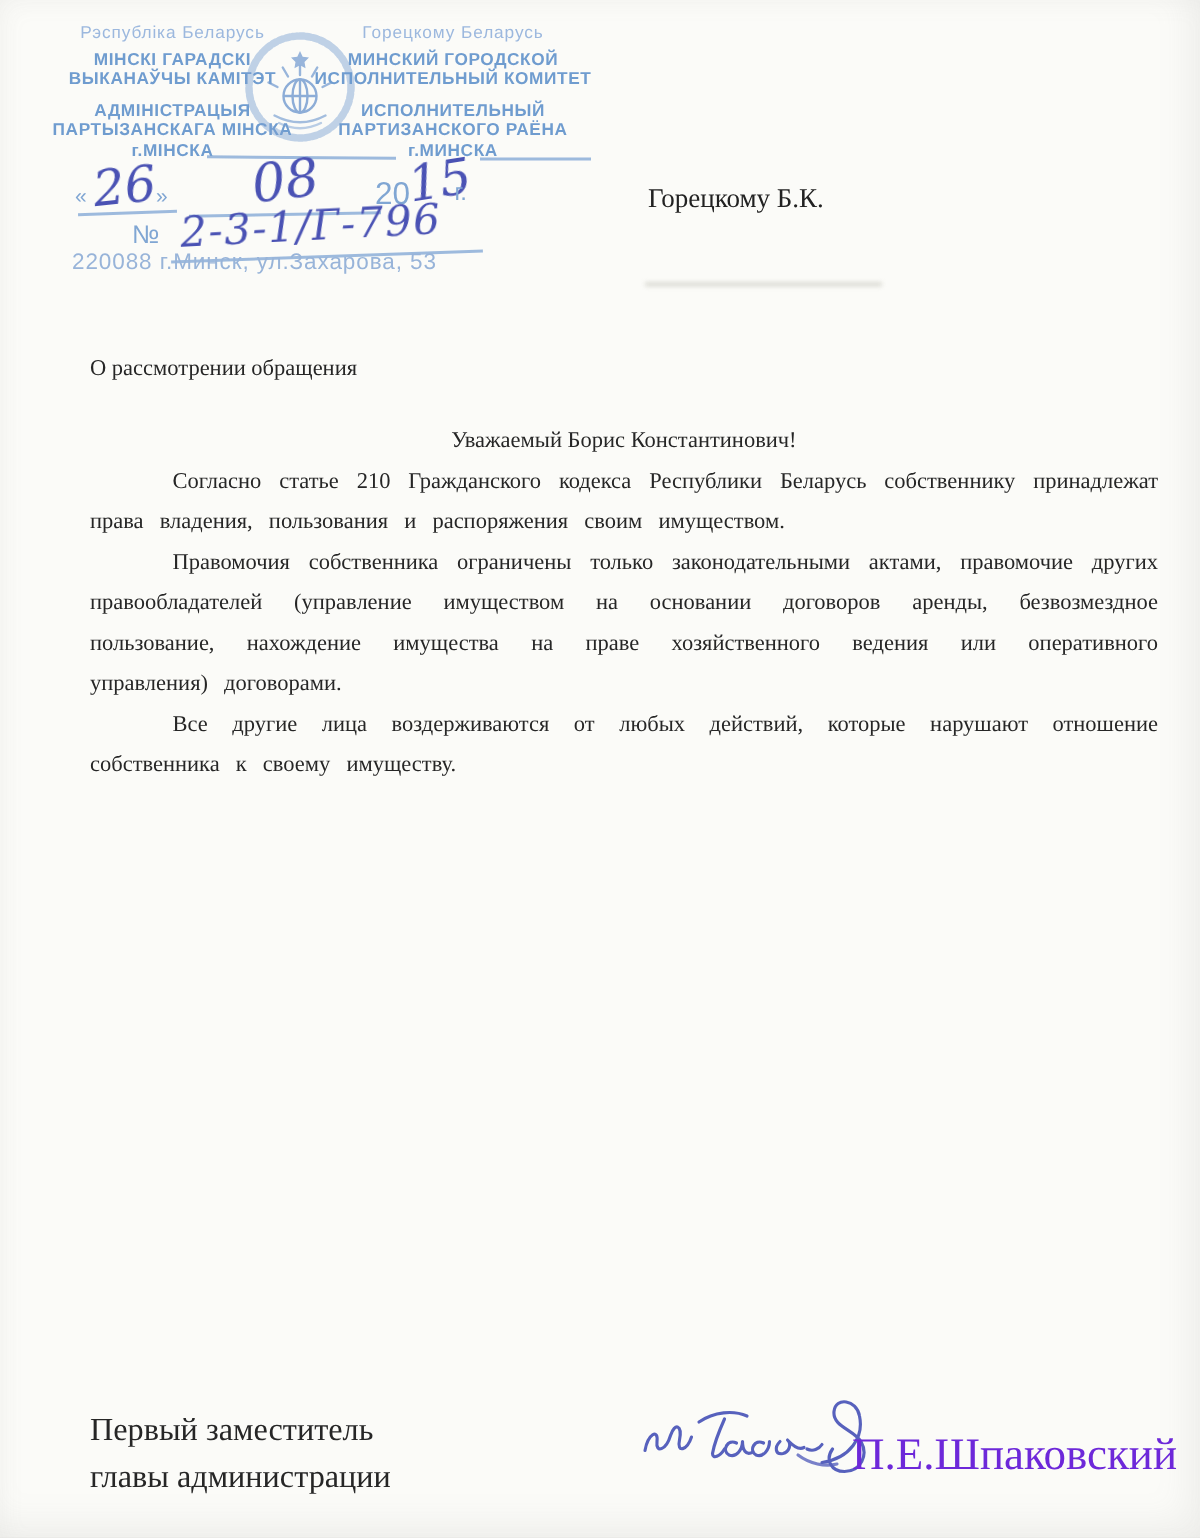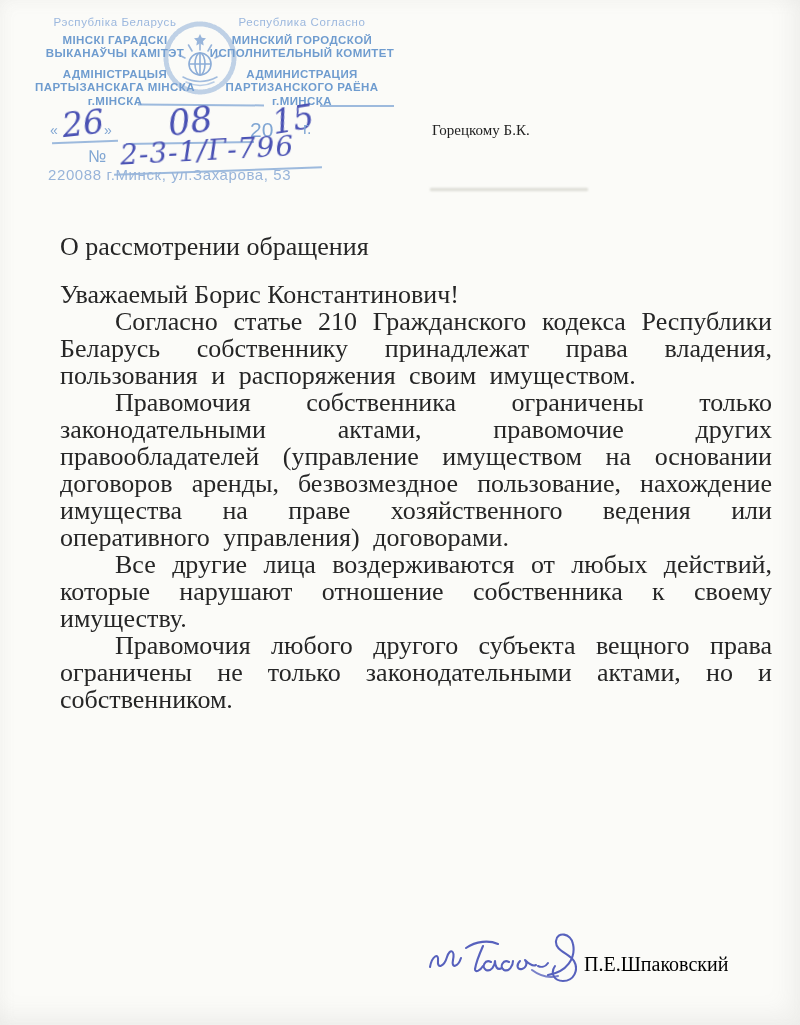--- a/index.html
+++ b/index.html
@@ -16,31 +16,31 @@
   .lh-col.right{left:206px;width:192px;}
   .lh-line{font:700 11.5px/13.5px "Liberation Sans",sans-serif;color:#6f9ccf;letter-spacing:.4px;filter:blur(.2px);}
   .lh-country{font-weight:400;color:#9cb8de;margin-bottom:4px;letter-spacing:.6px;}
   .lh-gap{margin-top:7px;}
   .emblem{position:absolute;left:160px;top:14px;opacity:.85;filter:blur(.3px);}
   .rule{position:absolute;height:1.6px;background:#7da4d4;opacity:.75;}
   .hand{position:absolute;font-family:"DejaVu Serif",serif;font-style:italic;color:#4a52b4;filter:blur(.2px);}
   .printed-blue{position:absolute;font-family:"Liberation Sans",sans-serif;color:#80a6d3;filter:blur(.2px);}
   .lh-address{position:absolute;left:48px;top:166px;font:400 15px "Liberation Sans",sans-serif;color:#98b4d9;letter-spacing:.6px;filter:blur(.25px);}
   
-  .recipient{position:absolute;left:432px;top:122px;font-size:15px;color:#222;}
+  .recipient{position:absolute;left:432px;top:122px;font-size:18px;color:#222;}
   .smudge{position:absolute;left:430px;top:188px;width:158px;height:3px;background:#d9d9d2;filter:blur(1.3px);opacity:.9;}
   
   .body-flow{position:absolute;left:60px;top:233px;width:712px;}
-  .body-flow p{margin:0;font-size:26px;line-height:27px;color:#262626;}
+  .body-flow p{margin:0;font-size:15px;line-height:27px;color:#262626;}
   .subject{text-align:left;margin:0 0 21px 0 !important;}
-  .salutation{text-align:left;}
+  .salutation{text-align:center;}
   .body-p{text-align:justify;text-indent:55px;word-spacing:7px;}
   
   .signoff-title{position:absolute;left:60px;top:938px;font-size:21.5px;line-height:31px;color:#262626;}
-  .signoff-name{position:absolute;left:584px;top:953px;font-size:20px;color:#000000;}
+  .signoff-name{position:absolute;left:568px;top:953px;font-size:30px;color:#6d28d9;}
   .signature{position:absolute;left:424px;top:918px;}
 </style>
 </head>
 <body>
 
 <div class="page">
 
   <div class="stamp">
 
     <div class="lh-col left">
@@ -59,24 +59,24 @@
         <circle cx="40" cy="50" r="11"></circle>
         <path d="M29.5 50 H50.5 M40 39 V61"></path>
         <ellipse cx="40" cy="50" rx="5" ry="11"></ellipse>
         <path d="M40 36 V30 M32 37 L28.5 31 M48 37 L51.5 31 M25 44 L19 41 M55 44 L61 41" opacity=".9"></path>
         <path d="M23 63 Q40 72 57 63" opacity=".8"></path>
         <path d="M26 68 Q40 75 54 68" opacity=".6"></path>
       </g>
     </svg>
 
     <div class="lh-col right">
-      <div class="lh-line lh-country">Республика Согласно</div>
+      <div class="lh-line lh-country">Горецкому Беларусь</div>
       <div class="lh-line">МИНСКИЙ ГОРОДСКОЙ</div>
       <div class="lh-line">ИСПОЛНИТЕЛЬНЫЙ КОМИТЕТ</div>
-      <div class="lh-line lh-gap">АДМИНИСТРАЦИЯ</div>
+      <div class="lh-line lh-gap">ИСПОЛНИТЕЛЬНЫЙ</div>
       <div class="lh-line">ПАРТИЗАНСКОГО РАЁНА</div>
       <div class="lh-line">г.МИНСКА</div>
     </div>
 
     <div class="rule" style="left:138px;top:104px;width:126px;transform:rotate(.4deg);"></div>
     <div class="rule" style="left:320px;top:105px;width:74px;"></div>
     <div class="rule" style="left:52px;top:141px;width:66px;transform:rotate(-2deg);"></div>
     <div class="rule" style="left:126px;top:142px;width:128px;transform:rotate(-1deg);"></div>
     <div class="rule" style="left:114px;top:170px;width:208px;transform:rotate(-2deg);"></div>
 
@@ -96,23 +96,26 @@
 
   <div class="recipient">Горецкому Б.К.</div>
   <div class="smudge"></div>
 
   <div class="body-flow">
     <p class="subject">О рассмотрении обращения</p>
     <p class="salutation">Уважаемый Борис Константинович!</p>
     <p class="body-p">Согласно статье 210 Гражданского кодекса Республики Беларусь собственнику принадлежат права владения, пользования и распоряжения своим имуществом.</p>
     <p class="body-p">Правомочия собственника ограничены только законодательными актами, правомочие других правообладателей (управление имуществом на основании договоров аренды, безвозмездное пользование, нахождение имущества на праве хозяйственного ведения или оперативного управления) договорами.</p>
     <p class="body-p">Все другие лица воздерживаются от любых действий, которые нарушают отношение собственника к своему имуществу.</p>
-    <p class="body-p">Правомочия любого другого субъекта вещного права ограничены не только законодательными актами, но и собственником.</p>
   </div>
 
+  <div class="signoff-title">
+    <div>Первый заместитель</div>
+    <div>главы администрации</div>
+  </div>
 
   <svg class="signature" width="180" height="78" viewBox="0 0 180 78">
     <g fill="none" stroke="#4a55b8" stroke-width="2.1" stroke-linecap="round" stroke-linejoin="round" opacity=".92">
       <path d="M6 49 C8 38 15 34 14 43 C13 51 20 49 23 39 C26 30 31 32 29 42 C27 51 34 49 37 40"></path>
       <path d="M42 30 C52 23 65 22 74 26"></path>
       <path d="M59 28 C55 37 52 45 51 51 C51 55 56 53 59 48"></path>
       <path d="M67 44 C61 41 57 49 62 52 C67 54 71 48 71 43 C71 48 73 53 78 50"></path>
       <path d="M85 44 C79 41 75 49 80 52 C85 54 89 48 89 43"></path>
       <path d="M96 43 C92 47 93 52 98 51 C102 50 104 45 101 42 C104 45 108 49 112 47"></path>
       <path d="M114 48 C118 50 122 48 124 45"></path>

